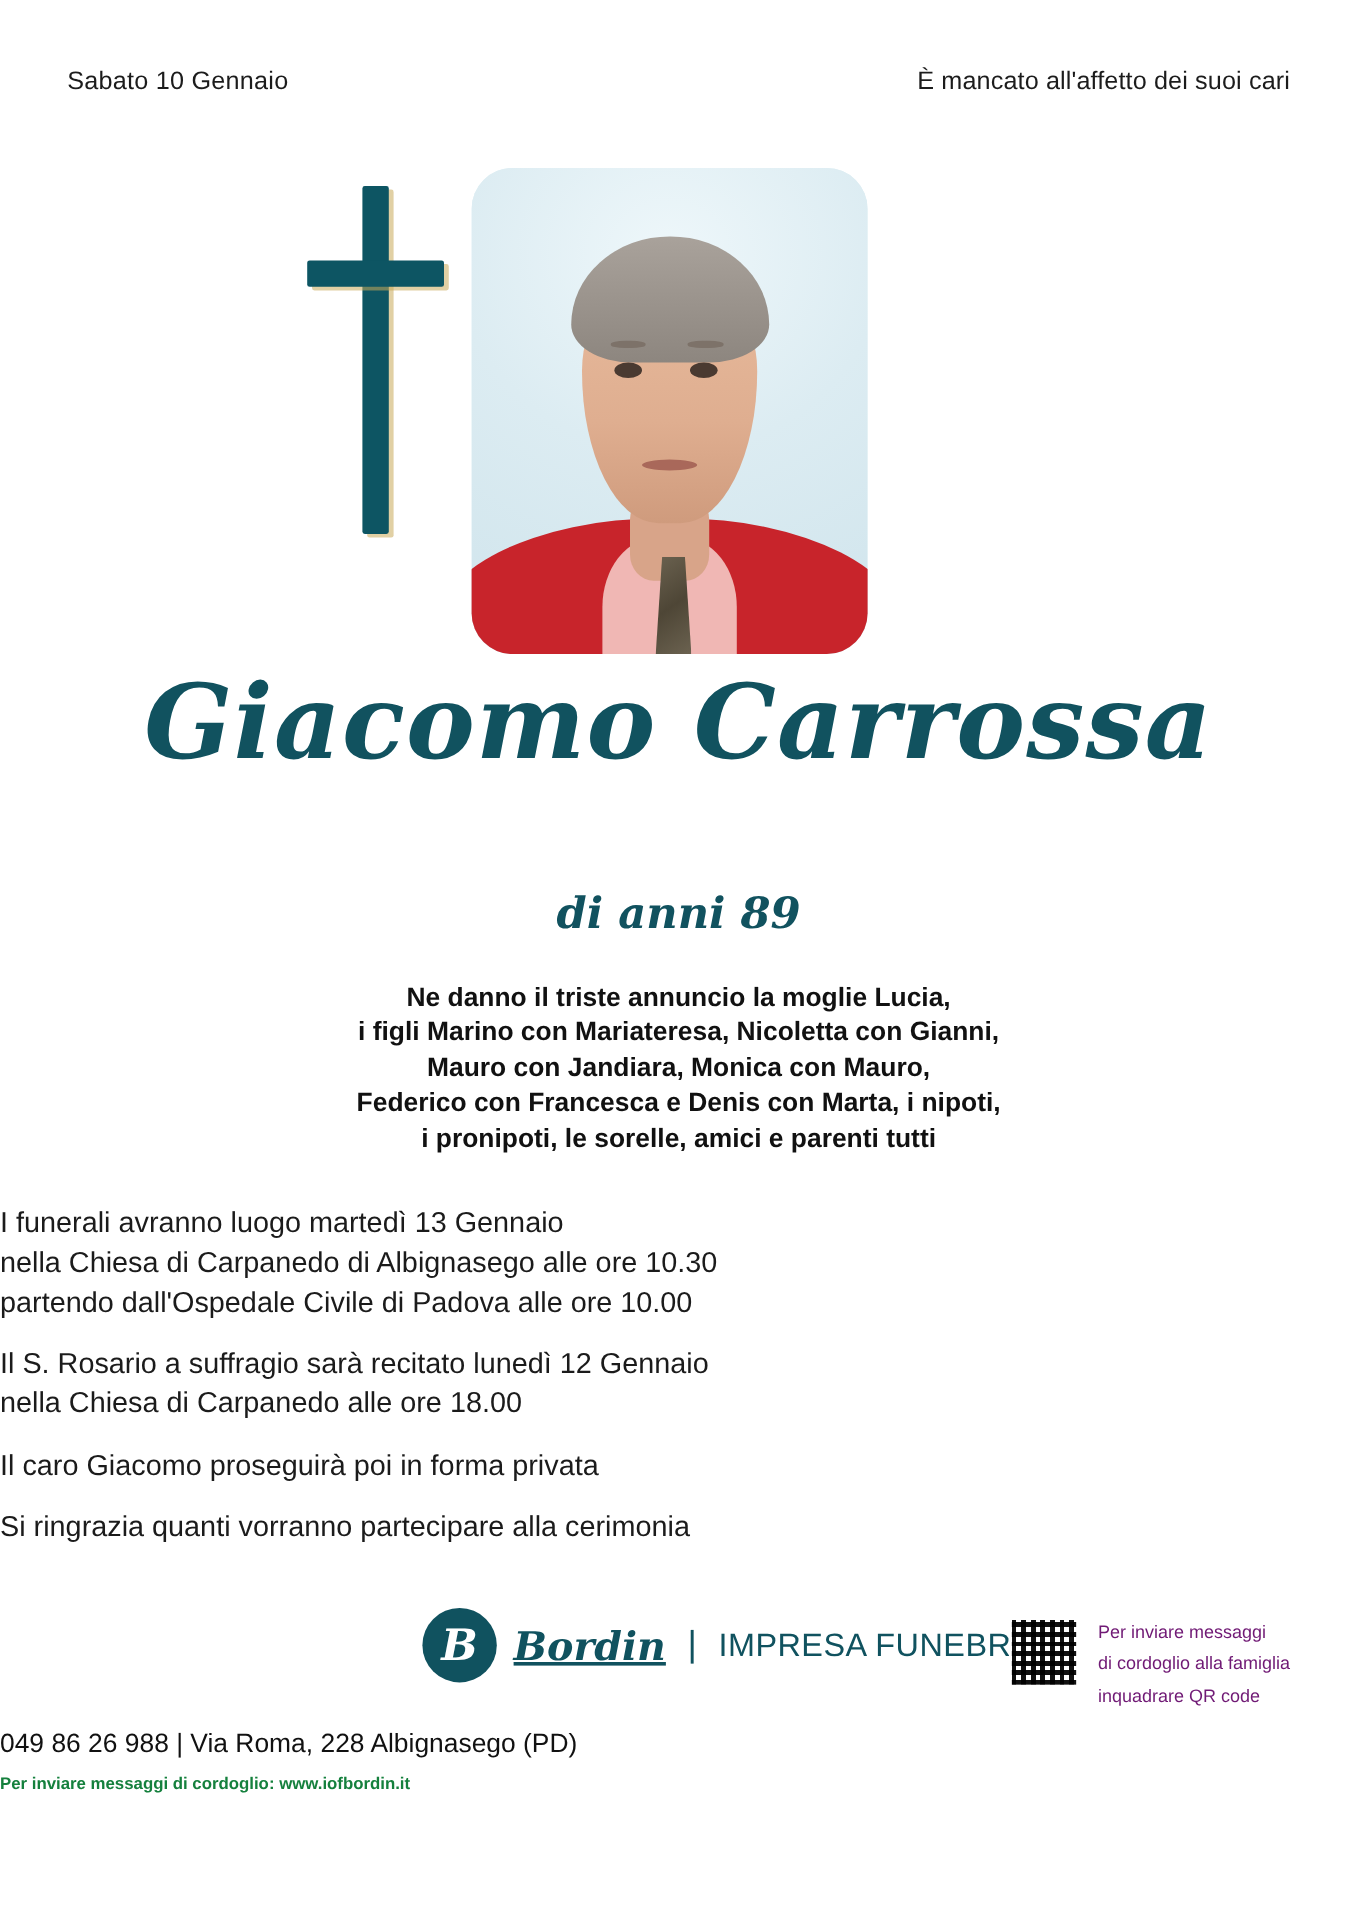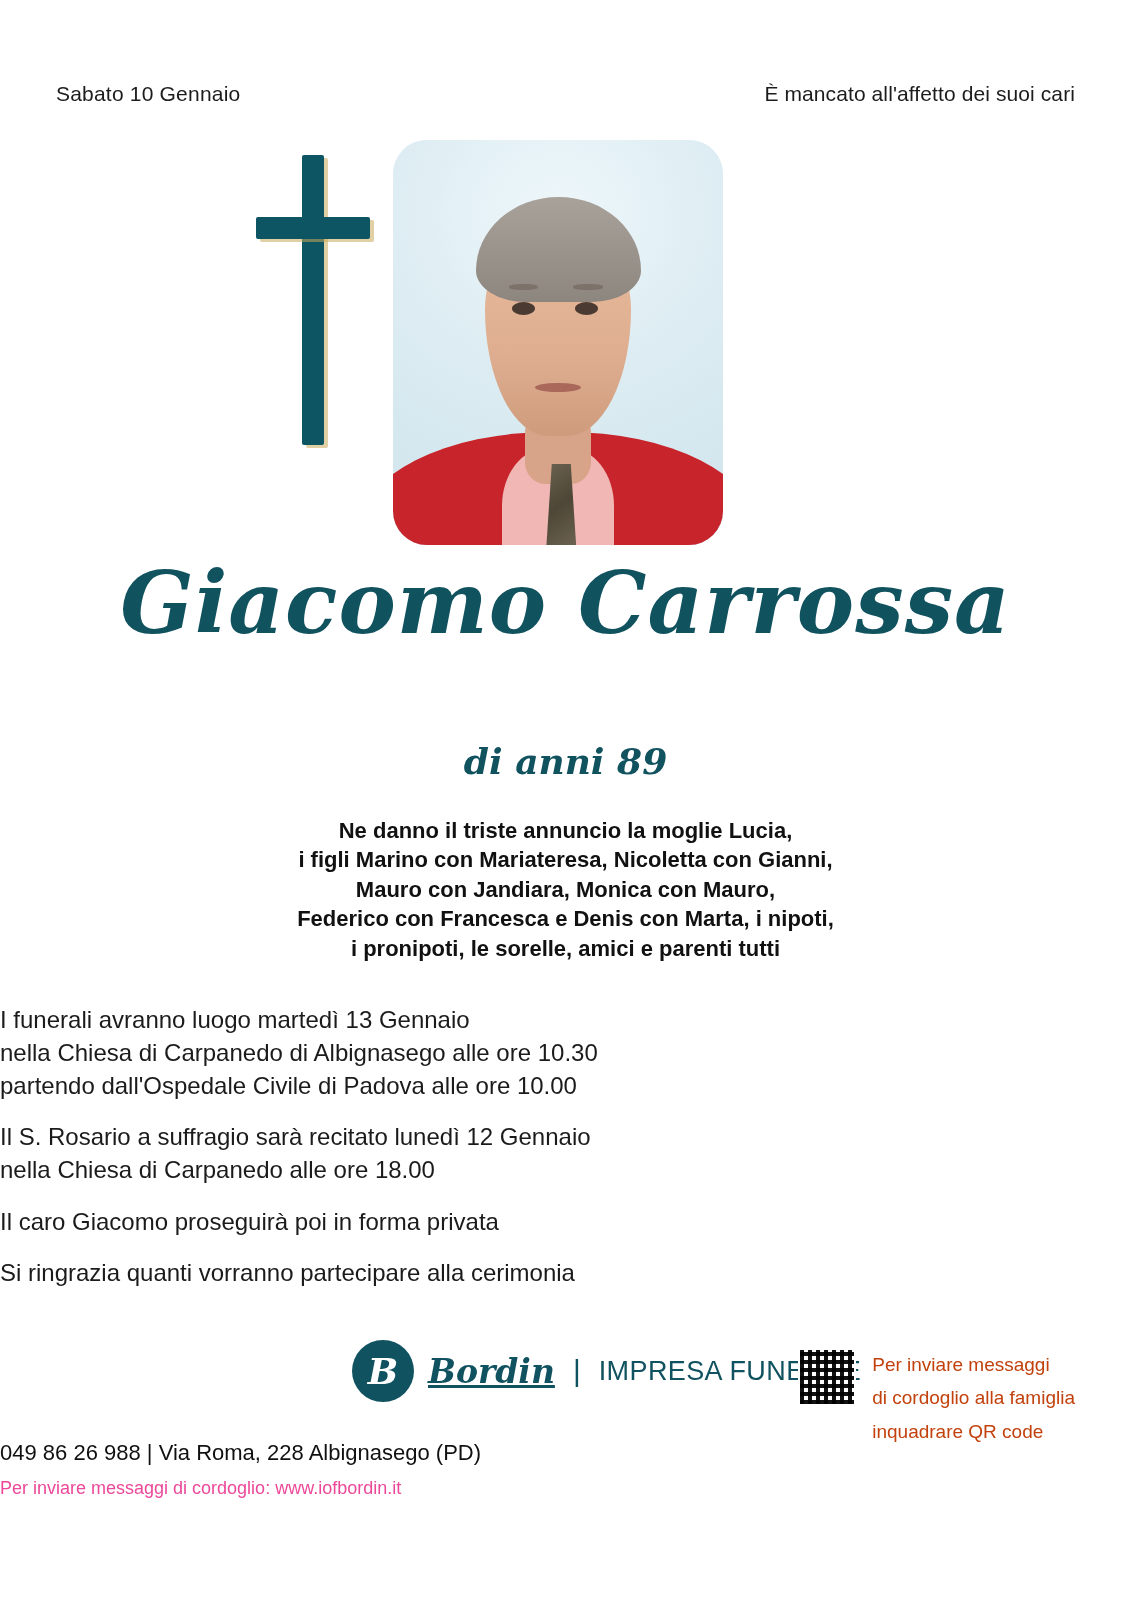--- a/index.html
+++ b/index.html
@@ -26,21 +26,21 @@
     position: absolute;
     top: 56px;
     left: 56px;
     right: 56px;
     display: flex;
     justify-content: space-between;
     align-items: baseline;
     font-size: 21px;
     color: #1c1c1c;
   }
-  .header .date { letter-spacing: .2px; margin-top: 26px; }
+  .header .date { letter-spacing: .2px; }
   .header .phrase { letter-spacing: .1px; }
 
   
   .top-block {
     position: absolute;
     top: 130px;
     left: 0;
     width: 100%;
     height: 420px;
   }
@@ -278,43 +278,43 @@
   }
   .qr {
     width: 58px; height: 58px;
     background:
       repeating-linear-gradient(90deg,#111 0 4px,#fff 4px 8px),
       repeating-linear-gradient(0deg,#111 0 4px,#fff 4px 8px);
     background-blend-mode: multiply;
     border: 2px solid #fff;
   }
   .qr-text {
-    font-size: 19px;
+    font-size: 15px;
     line-height: 1.75;
-    color: #c2410c;
+    color: #701a75;
     text-align: left;
     white-space: nowrap;
   }
 
   
   .footer {
     position: absolute;
     top: 1440px;
     left: 0; right: 0;
     text-align: left;
   }
   .footer .line1 {
     font-size: 22px;
     color: #111;
     margin-bottom: 12px;
   }
   .footer .line2 {
-    font-size: 18px;
-    font-weight: normal;
-    color: #ec4899;
+    font-size: 14px;
+    font-weight: bold;
+    color: #15803d;
   }
 </style>
 </head>
 <body>
 
 <div class="page">
 
   <div class="header">
     <div class="date">Sabato 10 Gennaio</div>
     <div class="phrase">È mancato all'affetto dei suoi cari</div>

